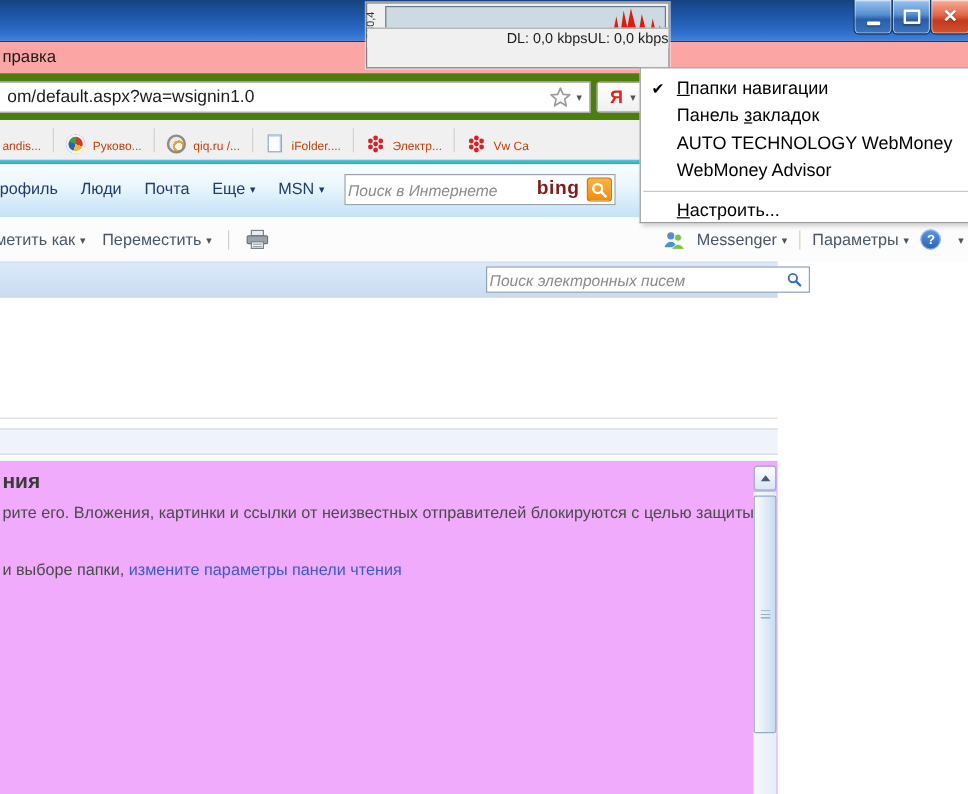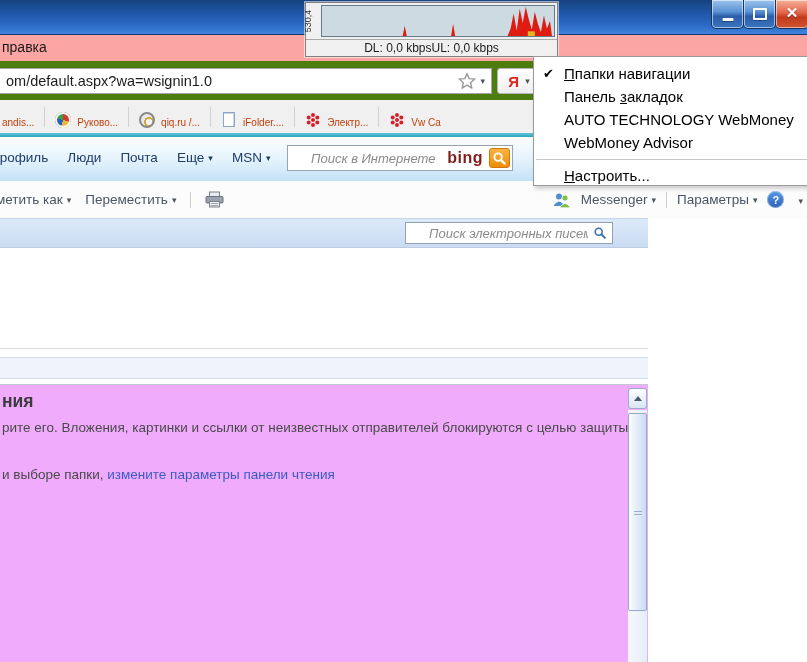--- a/index.html
+++ b/index.html
@@ -33,22 +33,22 @@
   }
   .net-top { position:absolute; left:0; top:0; right:0; height:35px; display:flex; }
   .net-scale { width:15px; position:relative; }
   .net-scale span {
     position:absolute; left:-9px; top:13px; font-size:9px; color:#333;
     transform:rotate(-90deg); white-space:nowrap; letter-spacing:0;
   }
   .net-graph { flex:1; margin:2px 2px 1px 0; background:#ccdbe1; border:1px solid #68798a; position:relative; }
   .net-graph svg { position:absolute; left:0; top:0; width:100%; height:100%; }
   .net-status {
-    position:absolute; left:0; right:0; bottom:0; height:16px; border-top:1px solid #a9a9a9;
-    background:#f0f0f0; display:flex; justify-content:center; align-items:center;
+    position:absolute; left:0; right:0; bottom:16px; height:16px; border-top:1px solid #a9a9a9;
+    background:#f0f0f0; display:flex; justify-content:flex-end; align-items:center;
     font-size:12px; color:#1c1c1c;
   }
 
   
   .menubar { position:absolute; left:0; top:35px; width:807px; height:26px; background:#fca5a5; }
   .menubar .mi { position:absolute; left:2px; top:4px; font-size:14px; color:#1a1a1a; }
 
   
   .addressrow { position:absolute; left:0; top:61px; width:807px; height:39px; background:#4d7c0f; }
   .url-field {
@@ -95,21 +95,21 @@
   }
   .msn-nav { position:absolute; left:-10px; top:13px; display:flex; gap:19px; }
   .msn-nav .nav-item { font-size:13.5px; color:#1f3d6b; cursor:pointer; white-space:nowrap; }
   .msn-nav .caret::after { color:#1f3d6b; }
   .msn-search {
     position:absolute; left:287px; top:8px; width:226px; height:26px; box-sizing:border-box;
     background:#fff; border:1px solid #9aa3ac; display:flex; align-items:center;
   }
   .msn-search input, .email-search input {
     flex:1; border:none; outline:none; background:transparent; font-family:inherit;
-    font-size:13px; color:#0f172a; padding:0 0 0 23px; min-width:0;
+    font-size:13px; color:#0f172a; padding:0 0 0 2px; min-width:0;
   }
   .msn-search input::placeholder, .email-search input::placeholder { font-style:italic; color:#8a8a8a; }
   .bing-logo { font-size:16px; color:#7f1d1d; font-weight:600; letter-spacing:.5px; padding-right:6px; cursor:pointer; }
   .bing-btn {
     width:21px; height:20px; margin-right:2px; flex:0 0 auto; border-radius:3px; cursor:pointer;
     background:linear-gradient(#fbb441,#ef8d08); border:1px solid #cf7a08;
     display:flex; align-items:center; justify-content:center; box-sizing:border-box;
   }
 
   
@@ -123,21 +123,21 @@
     background:linear-gradient(#5a9ae6,#2a5fb8); box-shadow:inset 0 0 0 1px rgba(255,255,255,.4);
     color:#fff; font-size:11px; font-weight:bold; display:flex; align-items:center; justify-content:center;
   }
 
   
   .searchband {
     position:absolute; left:0; top:218px; width:648px; height:30px; box-sizing:border-box;
     background:linear-gradient(#dce9f9,#cadcf2); border-bottom:1px solid #bccbdf; border-top:1px solid #c7d6ea;
   }
   .email-search {
-    position:absolute; left:405px; top:3px; width:208px; height:22px; box-sizing:border-box;
+    position:absolute; left:405px; top:3px; width:270px; height:22px; box-sizing:border-box;
     background:#fff; border:1px solid #8fa1b3; display:flex; align-items:center;
   }
   .email-search .mag { padding:0 5px; display:flex; cursor:pointer; }
 
   
   .hline1 { position:absolute; left:0; top:348px; width:648px; height:1px; background:#dcdcdc; }
   .lightband {
     position:absolute; left:0; top:357px; width:648px; height:22px; box-sizing:border-box;
     background:#eff3fb; border-top:1px solid #d4d9e2; border-bottom:1px solid #d4d9e2;
   }

